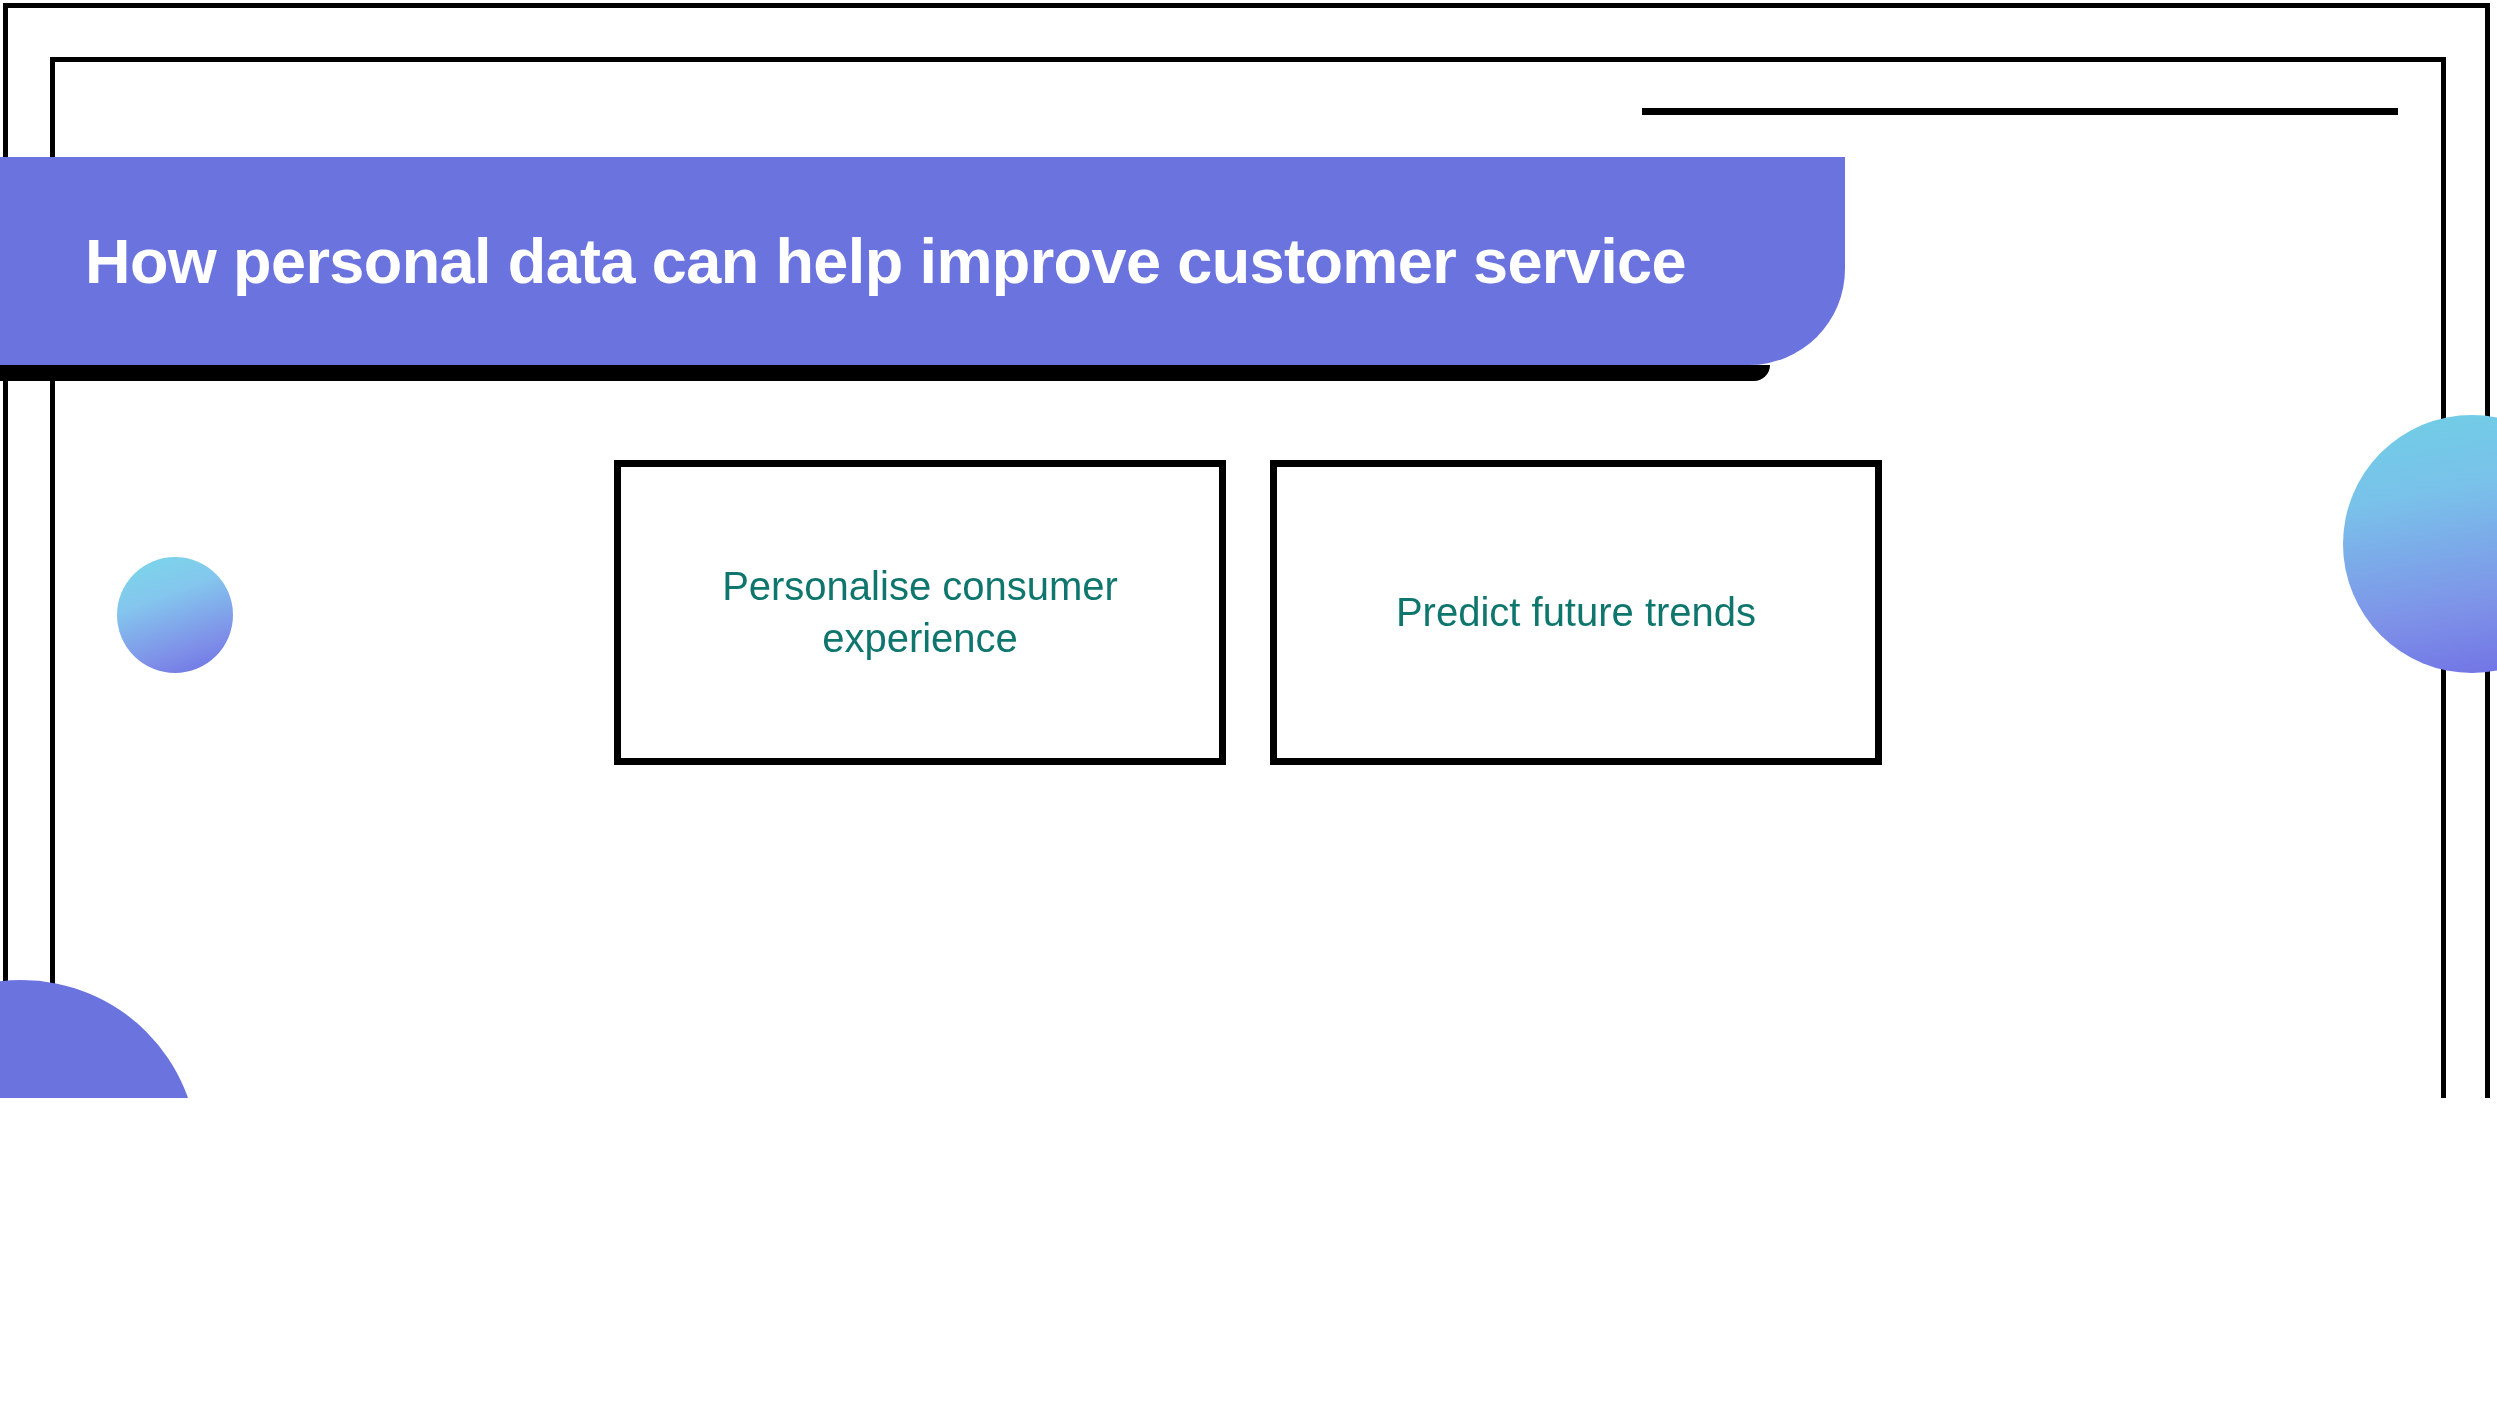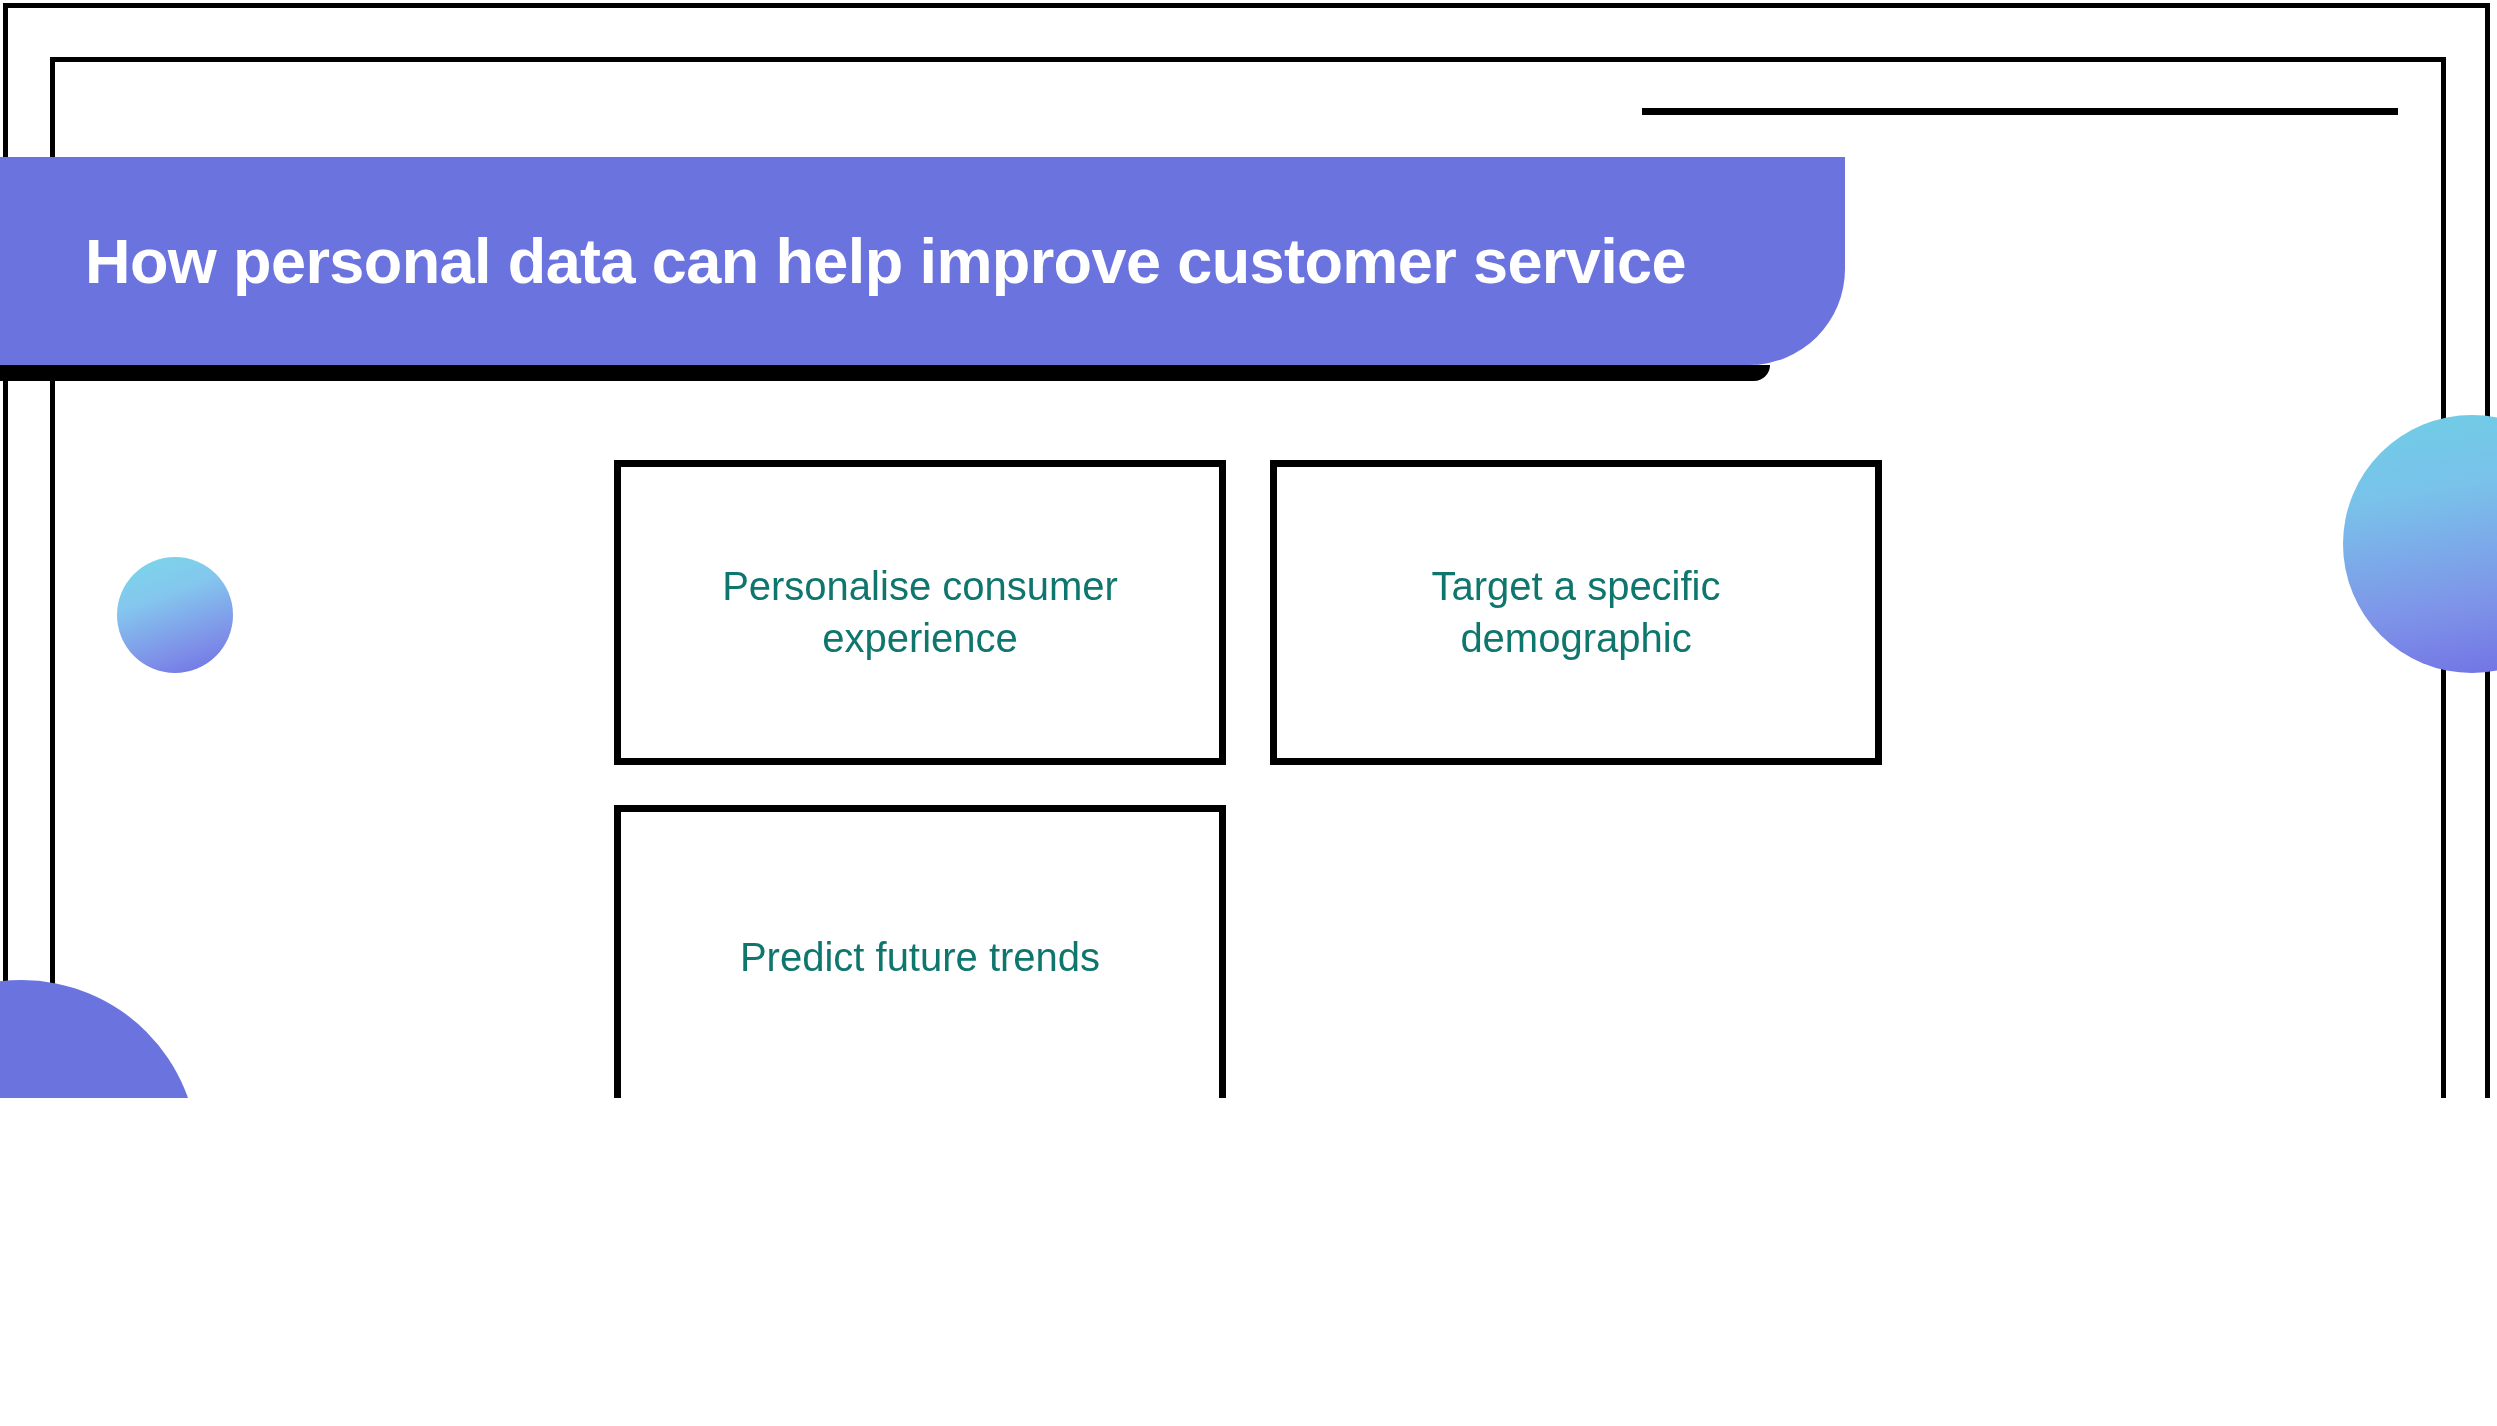--- a/index.html
+++ b/index.html
@@ -178,21 +178,17 @@
   <div class="banner">
     <div class="banner-title">How personal data can help improve customer service</div>
   </div>
 
   <div class="box-grid">
     <div class="content-box">
       <div class="box-label">Personalise consumer
 experience</div>
     </div>
     <div class="content-box">
-      <div class="box-label">Target a specific
-demographic</div>
-    </div>
-    <div class="content-box">
       <div class="box-label">Predict future trends</div>
     </div>
   </div>
 
 </div>
 
 </body></html>

